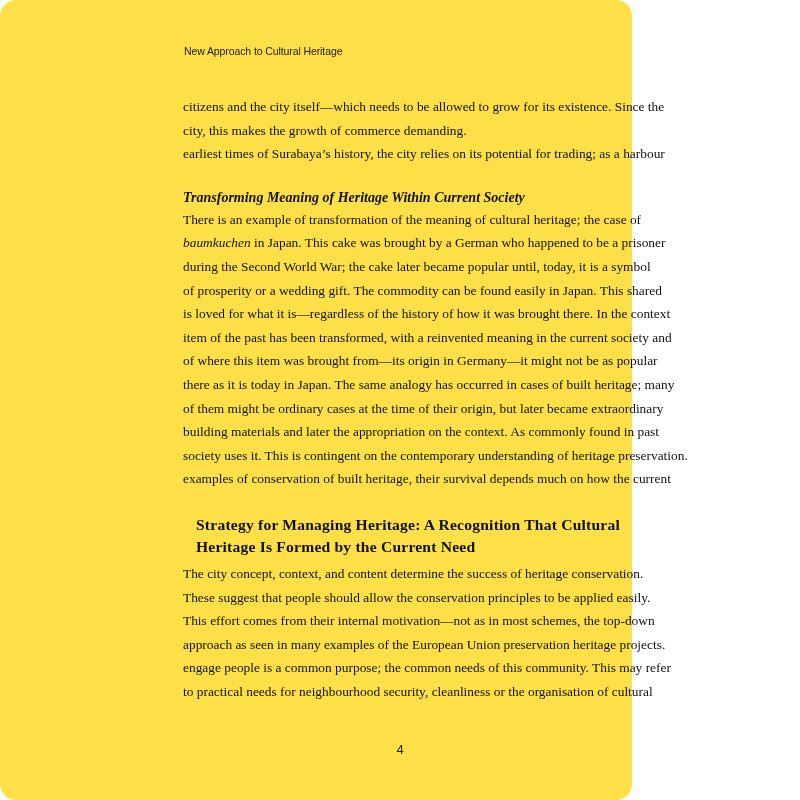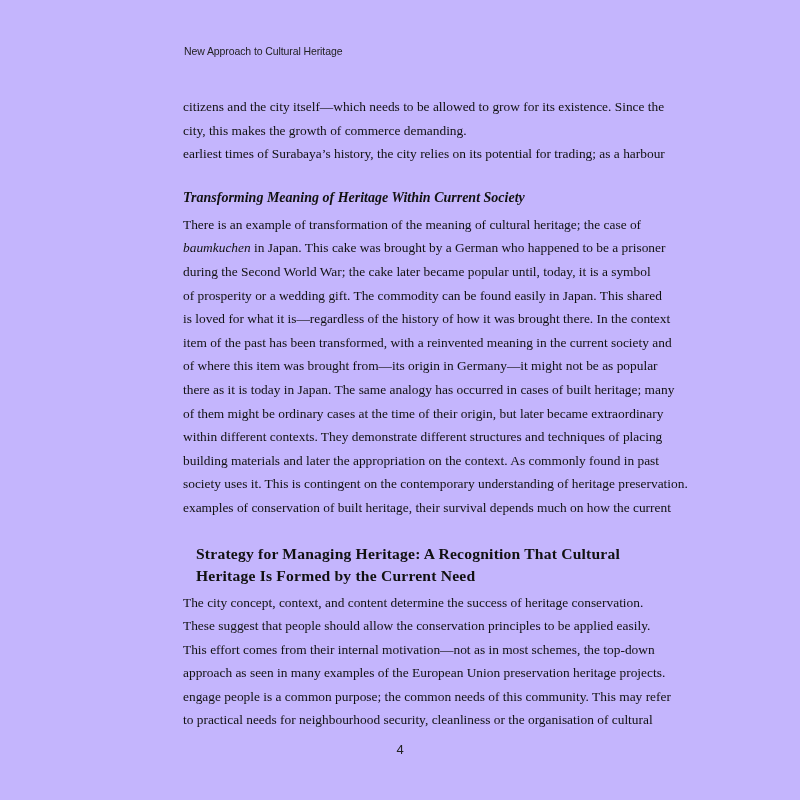--- a/index.html
+++ b/index.html
@@ -9,22 +9,23 @@
     }
     body {
       width: 800px;
       height: 800px;
       position: relative;
       overflow: hidden;
     }
     .page {
       position: absolute;
       left: 0; top: 0;
-      width: 800px; height: 800px;
-      background: #c4b5fd;
+      width: 632px; height: 800px;
+      background: #fde047;
+      border-radius: 16px;
     }
     .running-header {
       position: absolute;
       left: 184px;
       top: 45px;
       font-family: "Liberation Sans", sans-serif;
       font-size: 10.5px;
       color: #222;
       letter-spacing: -0.1px;
     }
@@ -95,33 +96,32 @@
   <div class="running-header">New Approach to Cultural Heritage</div>
 
   <div class="content">
 
     <p class="para">
       <span class="line">citizens and the city itself—which needs to be allowed to grow for its existence. Since the</span>
       <span class="line last">city, this makes the growth of commerce demanding.</span>
       <span class="line">earliest times of Surabaya’s history, the city relies on its potential for trading; as a harbour</span>
     </p>
 
-    <h3 class="subhead" style="margin-top:22px; margin-bottom:5px;">Transforming Meaning of Heritage Within Current Society</h3>
+    <h3 class="subhead" style="margin-top:22px; ">Transforming Meaning of Heritage Within Current Society</h3>
 
     <p class="para">
       <span class="line">There is an example of transformation of the meaning of cultural heritage; the case of</span>
       <span class="line"><em>baumkuchen</em><span> in Japan. This cake was brought by a German who happened to be a prisoner</span></span>
       <span class="line">during the Second World War; the cake later became popular until, today, it is a symbol</span>
       <span class="line">of prosperity or a wedding gift. The commodity can be found easily in Japan. This shared</span>
       <span class="line">is loved for what it is—regardless of the history of how it was brought there. In the context</span>
       <span class="line">item of the past has been transformed, with a reinvented meaning in the current society and</span>
       <span class="line">of where this item was brought from—its origin in Germany—it might not be as popular</span>
       <span class="line">there as it is today in Japan. The same analogy has occurred in cases of built heritage; many</span>
       <span class="line">of them might be ordinary cases at the time of their origin, but later became extraordinary</span>
-      <span class="line">within different contexts. They demonstrate different structures and techniques of placing</span>
       <span class="line">building materials and later the appropriation on the context. As commonly found in past</span>
       <span class="line">society uses it. This is contingent on the contemporary understanding of heritage preservation.</span>
       <span class="line">examples of conservation of built heritage, their survival depends much on how the current</span>
     </p>
 
     <h2 class="section-head" style="margin-top:23px; margin-bottom:4px;">
       <span class="line">Strategy for Managing Heritage: A Recognition That Cultural</span>
       <span class="line last">Heritage Is Formed by the Current Need</span>
     </h2>
 

